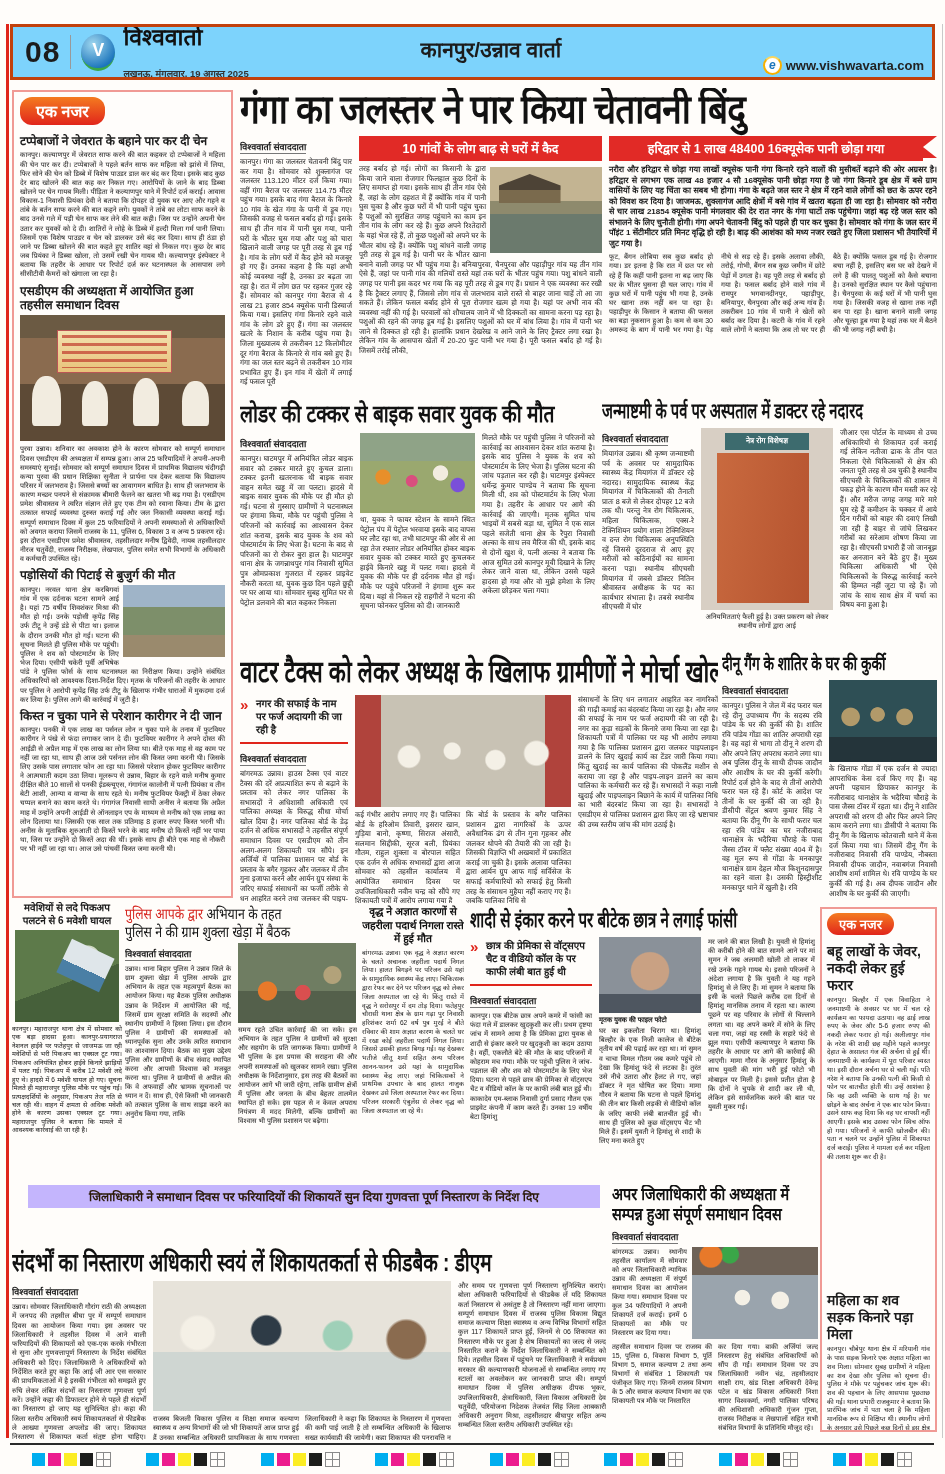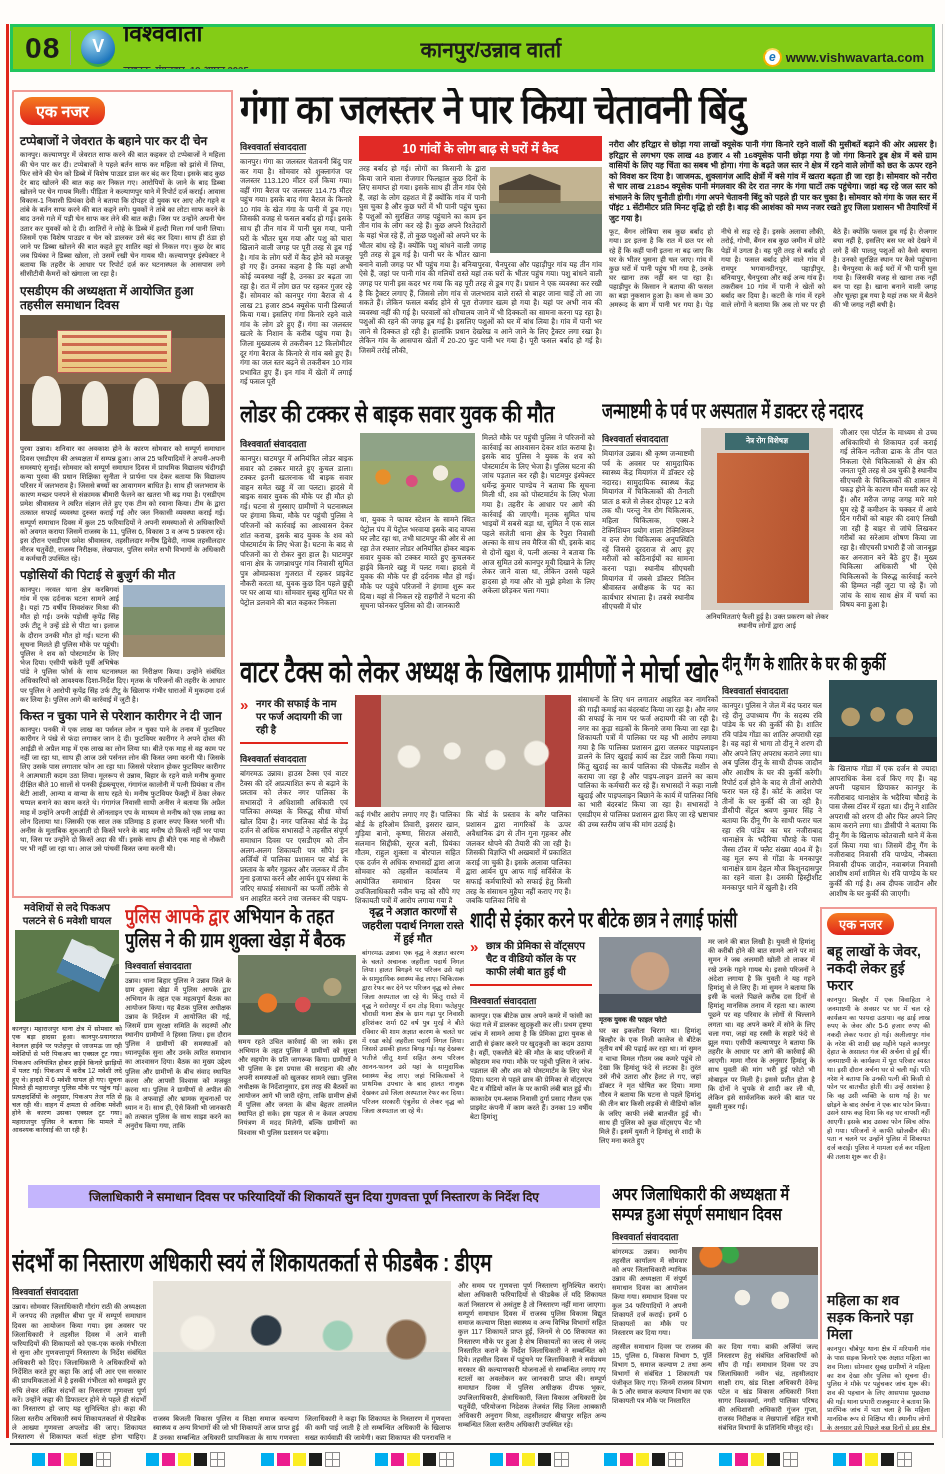--- a/index.html
+++ b/index.html
@@ -3,21 +3,21 @@
 <meta charset="utf-8">
 <style>
   html,body{margin:0;padding:0;background:#e9e9e9;}
   .page{position:relative;width:945px;height:1474px;background:#fffdfa;margin:0 auto;
         font-family:"Liberation Sans", sans-serif;color:#1c1c1c;overflow:hidden;}
   .abs{position:absolute;overflow:hidden;box-sizing:border-box;}
   
   .left-redline{left:6px;top:24px;width:3px;height:1414px;background:#e0251b;}
   .right-grayline{right:2px;top:24px;width:1px;height:1414px;background:#c9c9c9;}
   
-  .header{left:10px;top:24px;width:925px;height:48px;border:3px solid #22c55e;background:#84cc16;
+  .header{left:10px;top:24px;width:925px;height:56px;border:3px solid #c2410c;background:#7dd3fc;
           display:flex;align-items:center;}
   .pageno{font-size:30px;font-weight:900;margin:0 10px 0 12px;letter-spacing:1px;}
   .hdr-div{width:1px;height:34px;background:#999;margin-right:10px;}
   .logo{width:34px;height:34px;border-radius:50%;flex:0 0 34px;
         background:radial-gradient(circle at 35% 30%,#9fd7ef,#1c75bc 75%);
         border-bottom:3px solid #3aa648;display:flex;align-items:center;justify-content:center;
         color:#fff;font-weight:900;font-size:18px;margin-right:8px;}
   .masthead{line-height:1;}
   .masthead .mh{font-size:23px;font-weight:900;color:#111;}
   .masthead .dl{font-size:9.5px;font-weight:700;color:#333;margin-top:20px;}
@@ -110,21 +110,21 @@
   
   .dinu{left:722px;top:650px;width:215px;height:253px;}
   .dinu h1{font-size:19px;font-weight:900;}
   .ph-police{width:108px;height:82px;margin-bottom:2px;
       background:radial-gradient(circle at 20% 45%,#b29a6a 0 9%,transparent 10%),
                  radial-gradient(circle at 45% 42%,#b29a6a 0 9%,transparent 10%),
                  radial-gradient(circle at 70% 45%,#b29a6a 0 9%,transparent 10%),
                  linear-gradient(180deg,#2e4f55 0 70%,#24343a 70%);}
   
   .pol{left:125px;top:905px;width:232px;height:278px;}
-  .pol h2{font-size:20px;font-weight:700;line-height:1.18;}
+  .pol h2{font-size:15px;font-weight:400;line-height:1.18;}
   .pol .red{color:#d6251f;}
   .ph-meet{width:118px;height:80px;margin-bottom:2px;
       background:radial-gradient(circle at 25% 60%,#e8792a 0 9%,transparent 10%),
                  radial-gradient(circle at 55% 62%,#d94f4f 0 9%,transparent 10%),
                  radial-gradient(circle at 80% 40%,#b2a27a 0 8%,transparent 9%),
                  linear-gradient(180deg,#6f7d62 0 60%,#54604b 60%);}
   
   .vr{left:362px;top:905px;width:102px;height:278px;}
   .vr h3{font-size:10.5px;font-weight:900;text-align:center;line-height:1.3;margin-bottom:3px;}
   .vr p{font-size:6.6px;}
@@ -242,20 +242,21 @@
       <div class="g-mid">
         <div class="redhead">10 गांवों के लोग बाढ़ से घरों में कैद</div>
         <div style="margin-top:3px;">
           <span class="ph ph-flood">
             <span class="hut"></span>
           </span>
           <p class="bt">तरह बर्बाद हो गई। लोगों का किसानी के द्वारा किया जाने वाला रोजगार फिलहाल कुछ दिनों के लिए समाप्त हो गया। इसके साथ ही तीन गांव ऐसे हैं, जहां के लोग दहशत में हैं क्योंकि गांव में पानी घुस चुका है और कुछ घरों में भी पानी पहुंच चुका है पशुओं को सुरक्षित जगह पहुंचाने का काम इन तीन गांव के लोग कर रहे हैं। कुछ अपने रिश्तेदारों के यहां भेज रहे हैं, तो कुछ पशुओं को अपने घर के भीतर बांध रहे हैं। क्योंकि पशु बांधने वाली जगह पूरी तरह से डूब गई है। पानी घर के भीतर खाना बनाने वाली जगह पर भी पहुंच गया है। बनियापुरवा, चैनपुरवा और पहाड़ीपुर गांव यह तीन गांव ऐसे हैं, जहां पर पानी गांव की गलियों रास्ते यहां तक घरों के भीतर पहुंच गया। पशु बांधने वाली जगह पर पानी इस कदर भर गया कि वह पूरी तरह से डूब गए हैं। प्रधान ने एक व्यवस्था कर रखी है कि ट्रैक्टर लगाए हैं, जिससे लोग गांव से जलभराव वाले रास्ते से बाहर जाना चाहें तो आ जा सकते हैं। लेकिन फसल बर्बाद होने से पूरा रोजगार खत्म हो गया है। यहां पर अभी नाव की व्यवस्था नहीं की गई है। घरवालों को शौचालय जाने में भी दिक्कतों का सामना करना पड़ रहा है। पशुओं की रहने की जगह डूब गई है। इसलिए पशुओं को घर में बांध लिया है। गांव में पानी भर जाने से दिक्कत हो रही है। हालांकि प्रध‍ान देखरेख व आने जाने के लिए ट्रैक्टर लगा रखा है। लेकिन गांव के आसपास खेतों में 20-20 फुट पानी भर गया है। पूरी फसल बर्बाद हो गई है। जिसमें तरोई लौकी,</p>
         </div>
       </div>
       <div class="g-right">
+        <div class="redhead ribbon">हरिद्वार से 1 लाख 48400 16क्यूसेक पानी छोड़ा गया</div>
         <p class="g-intro">नरौरा और हरिद्वार से छोड़ा गया लाखों क्यूसेक पानी गंगा किनारे रहने वालों की मुसीबतें बढ़ाने की ओर अग्रसर है। हरिद्वार से लगभग एक लाख 48 हजार 4 सौ 16क्यूसेक पानी छोड़ा गया है जो गंगा किनारे डूब क्षेत्र में बसे ग्राम वासियों के लिए यह चिंता का सबब भी होगा। गंगा के बढ़ते जल स्तर ने क्षेत्र में रहने वाले लोगों को छत के ऊपर रहने को विवश कर दिया है। जाजमऊ, शुक्लागंज आदि क्षेत्रों में बसे गांव में खतरा बढ़ता ही जा रहा है। सोमवार को नरौरा से चार लाख 21854 क्यूसेक पानी मंगलवार की देर रात नगर के गंगा घाटों तक पहुंचेगा। जहां बढ़ रहे जल स्तर को संभालने के लिए चुनौती होगी। गंगा अपने चेतावनी बिंदु को पहले ही पार कर चुका है। सोमवार को गंगा के जल स्तर में पॉइंट 1 सेंटीमीटर प्रति मिनट वृद्धि हो रही है। बाढ़ की आशंका को मध्य नजर रखते हुए जिला प्रशासन भी तैयारियों में जुट गया है।</p>
         <div class="g-bcols">फूट, बैंगन लोबिया सब कुछ बर्बाद हो गया। डर इतना है कि रात में छत पर सो रहे हैं कि कहीं पानी इतना ना बढ़ जाए कि घर के भीतर घुसना ही चल जाए। गांव में कुछ घरों में पानी पहुंच भी गया है, उनके घर खाना तक नहीं बन पा रहा है। पहाड़ीपुर के किसान ने बताया की फसल का बड़ा नुकसान हुआ है। कम से कम 30 अमरूद के बाग में पानी भर गया है। पेड़ नीचे से सड़ रहे हैं। इसके अलावा लौकी, तरोई, गोभी, बैंगन सब कुछ जमीन में छोटे पेड़ों में उगता है। वह पूरी तरह से बर्बाद हो गया है। फसल बर्बाद होने वाले गांव में रामपुर भगवानदीनपुर, पहाड़ीपुर, बनियापुर, चैनपुरवा और कई अन्य गांव हैं। तकरीबन 10 गांव में पानी ने खेतों को बर्बाद कर दिया है। कटरी के गांव में रहने वाले लोगों ने बताया कि अब तो घर पर ही बैठे हैं। क्योंकि फसल डूब गई है। रोजगार बचा नहीं है, इसलिए बस घर को देखने में लगे हैं की पालतू पशुओं को कैसे बचाना है। उनको सुरक्षित स्थान पर कैसे पहुंचाना है। चैनपुरवा के कई घरों में भी पानी घुस गया है। जिसकी वजह से खाना तक नहीं बन पा रहा है। खाना बनाने वाली जगह और चूल्हा डूब गया है यहां तक घर में बैठने की भी जगह नहीं बची है।</div>
       </div>
     </div>
   </div>
 
   <div class="abs loader">
     <h1><span class="sx" style="transform:scaleX(.8);">लोडर की टक्कर से बाइक सवार युवक की मौत</span></h1>
     <div class="row" style="margin-top:4px;">
       <div style="flex:0 0 113px;">

